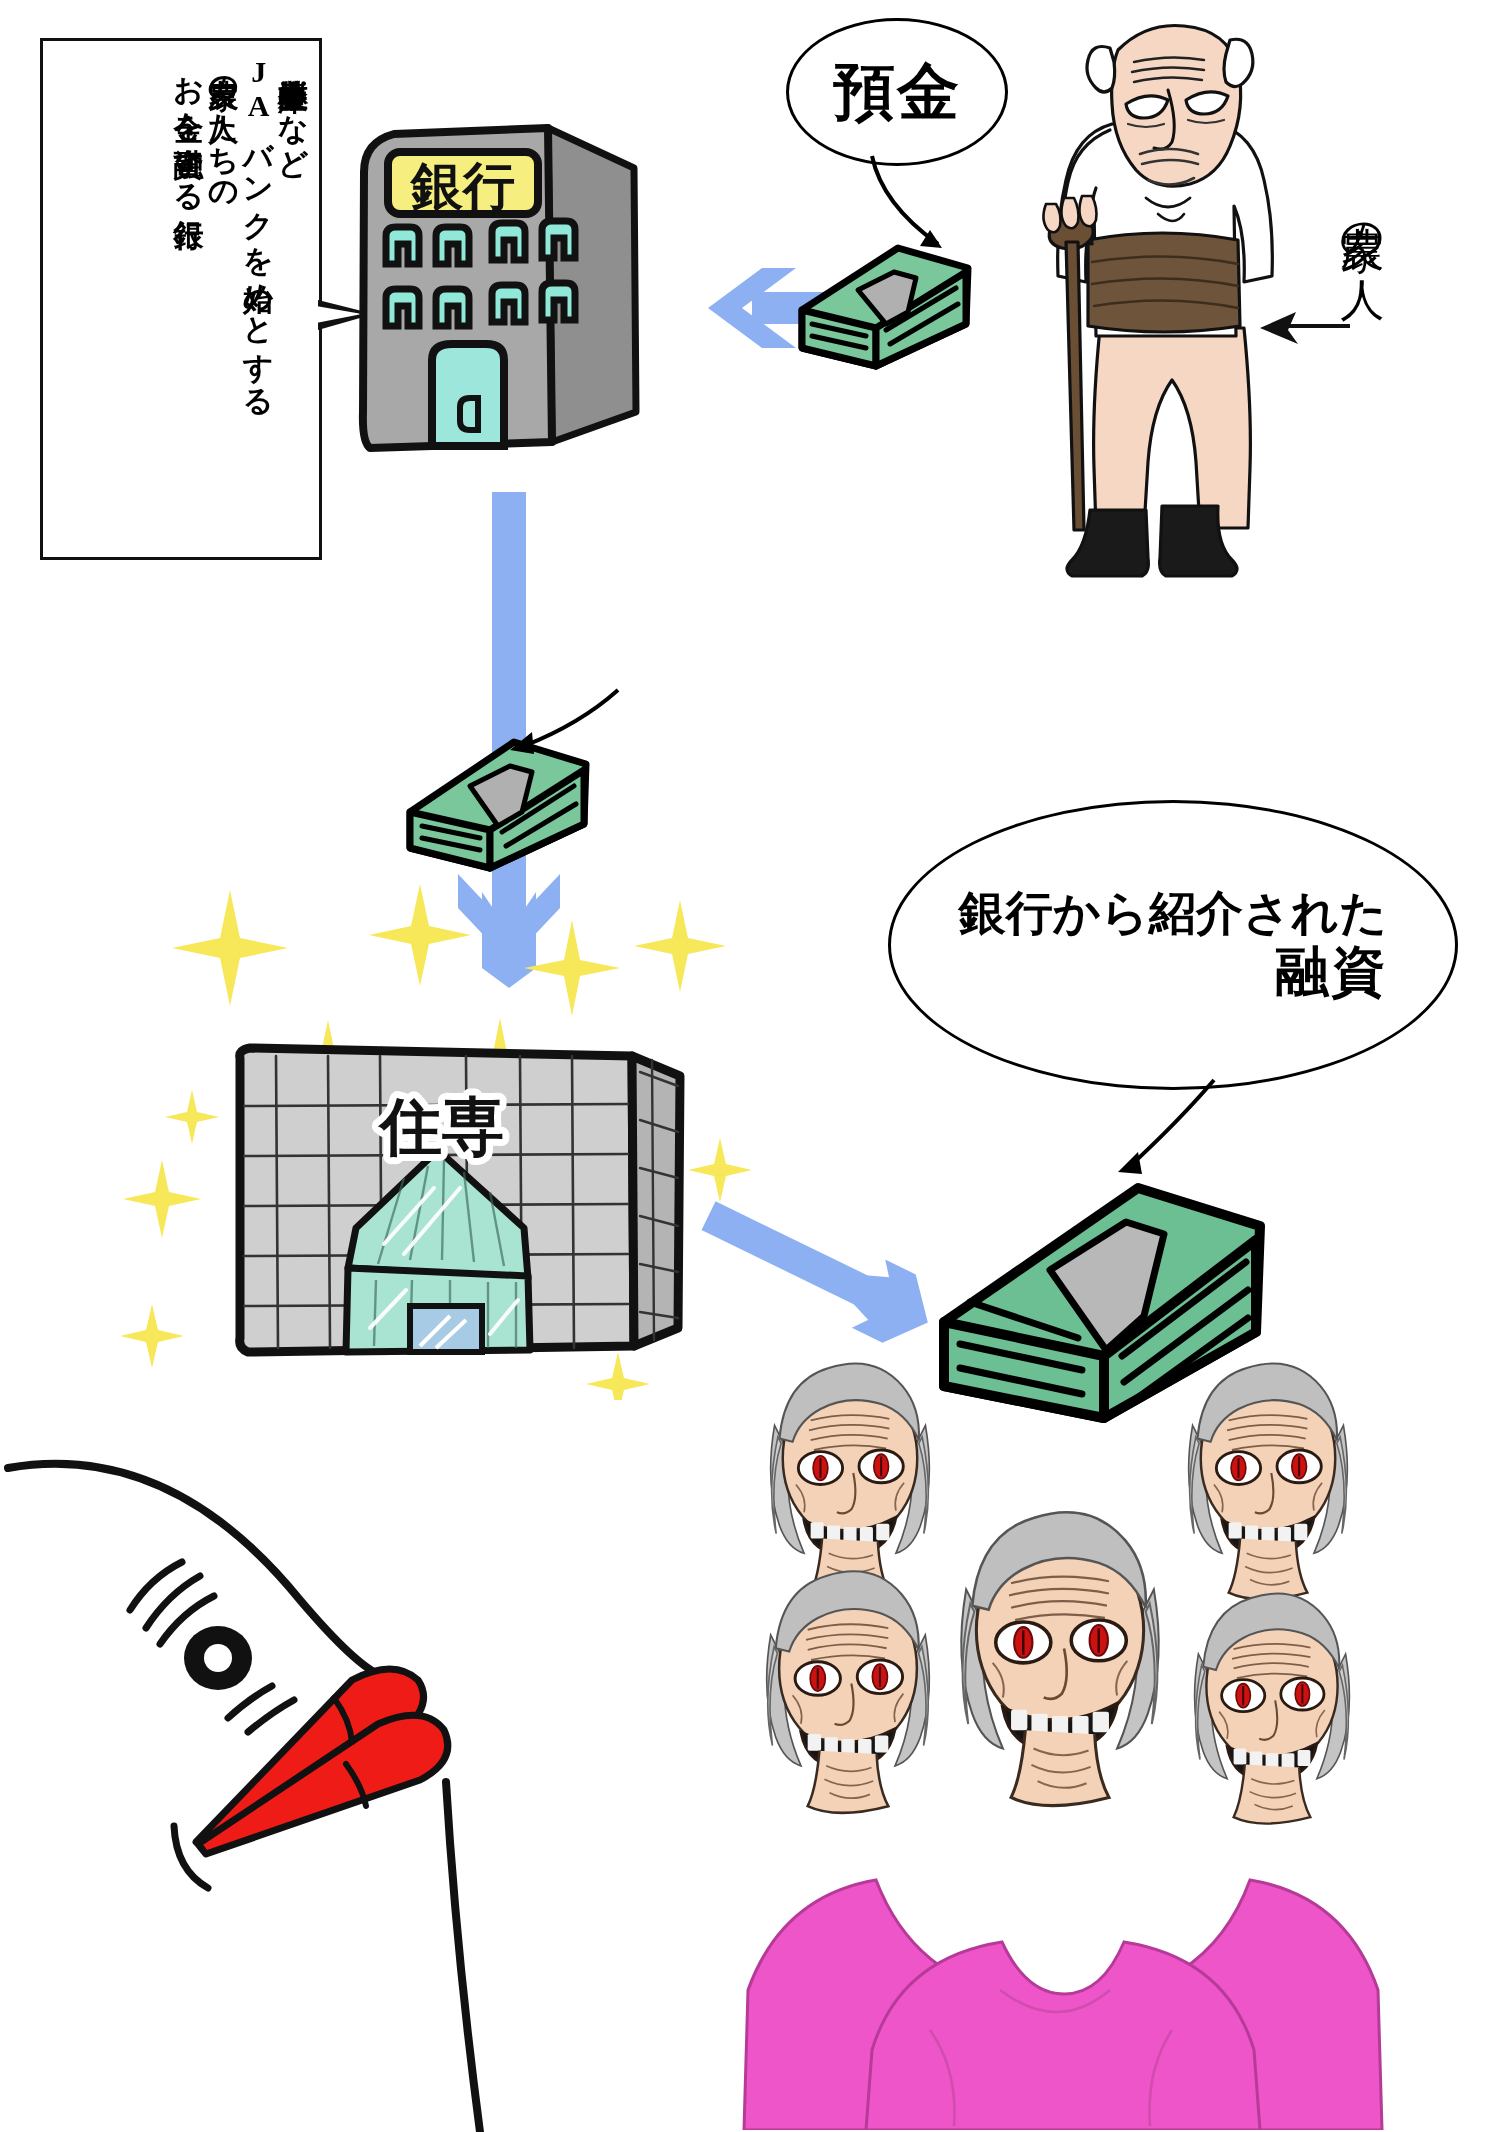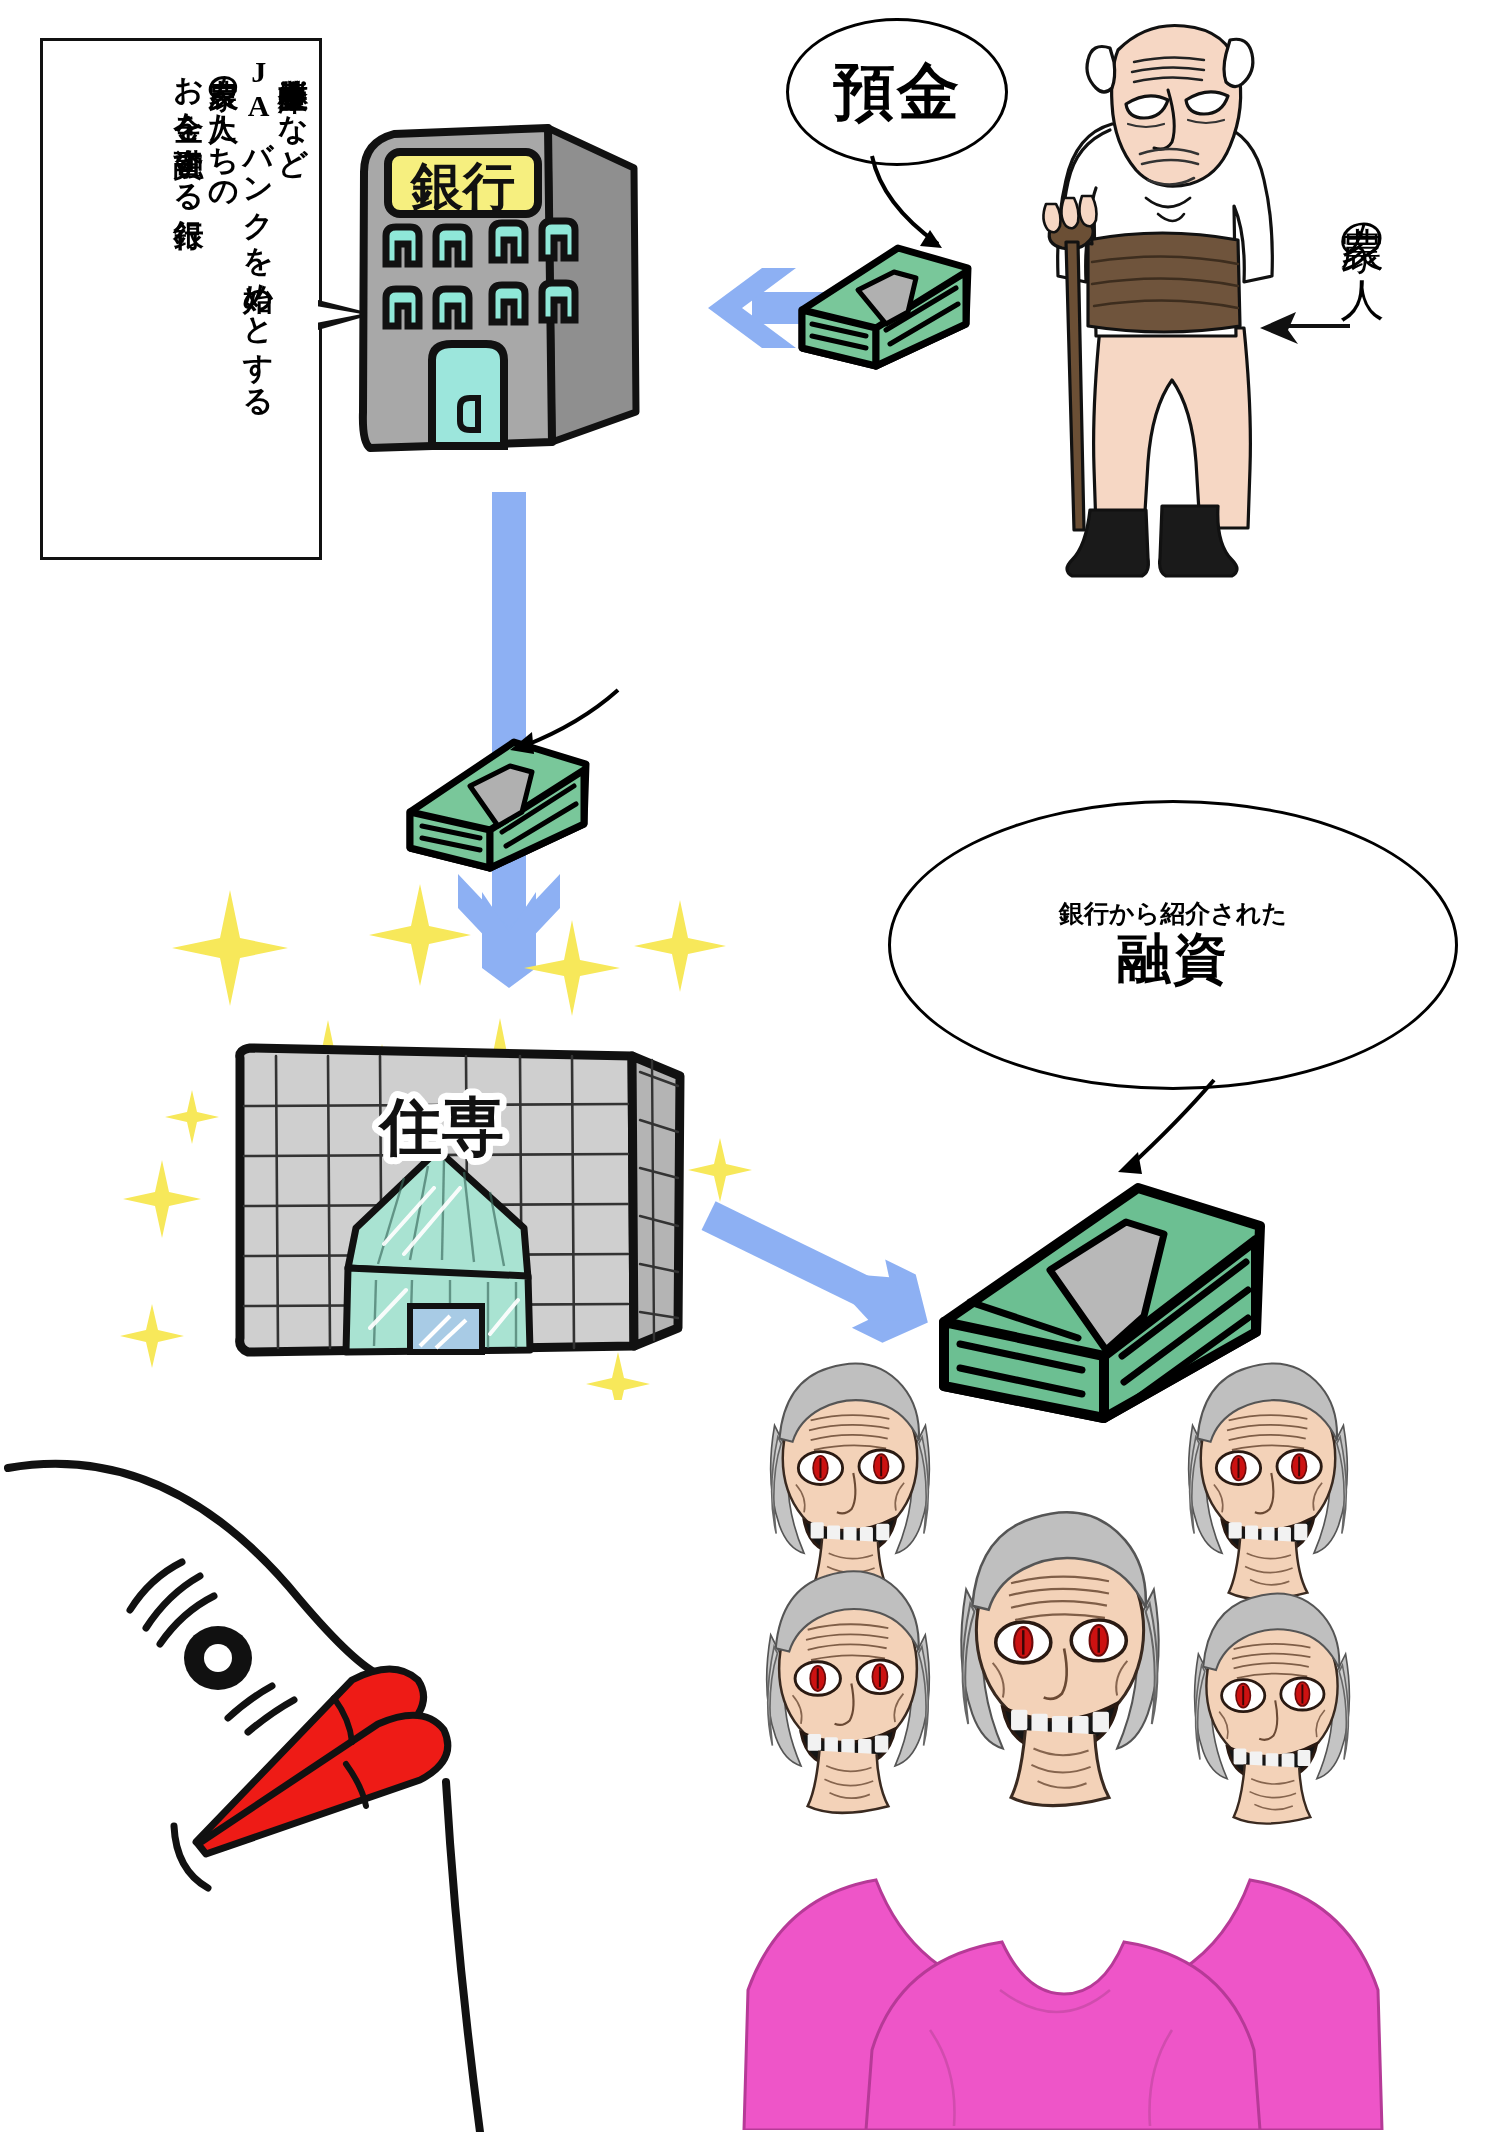--- a/index.html
+++ b/index.html
@@ -40,31 +40,31 @@
   #bank{left:352px;top:112px;width:290px;height:368px;}
   #bank svg{display:block;}
   
   #juusen{left:228px;top:1028px;width:470px;height:350px;}
   
   .arrow{opacity:.78;}
   
   .bubble{
     background:#fff;border:3px solid #000;border-radius:50%;
     display:flex;align-items:center;justify-content:center;
-    text-align:center;box-sizing:border-box;
+    text-align:right;box-sizing:border-box;
     font-family:"Liberation Serif","DejaVu Serif",serif;color:#000;
   }
   #bubble-yokin{left:786px;top:18px;width:222px;height:148px;}
   #bubble-yokin .big{font-size:62px;font-weight:700;letter-spacing:2px;}
   #bubble-juusen{left:518px;top:548px;width:412px;height:150px;}
   #bubble-juusen .line{font-size:50px;font-weight:700;white-space:nowrap;}
   #bubble-juusen .small{font-size:33px;}
   #bubble-loan{left:888px;top:800px;width:570px;height:290px;}
   #bubble-loan .stack{line-height:1.16;}
-  #bubble-loan .l1,#bubble-loan .l2{font-size:25px;font-weight:700;white-space:nowrap;}
+  #bubble-loan .l1,#bubble-loan .l2{font-size:47px;font-weight:700;white-space:nowrap;}
   #bubble-loan .l3{font-size:54px;font-weight:700;letter-spacing:2px;}
   
   #farmer-label{left:1338px;top:192px;}
   #farmer-label .vtext{font-size:44px;font-family:"Liberation Serif","DejaVu Serif",serif;font-weight:400;}
   
   .money{position:absolute;}
   
   .spark{position:absolute;}
   
   #crowd{left:720px;top:1330px;width:680px;height:800px;}

